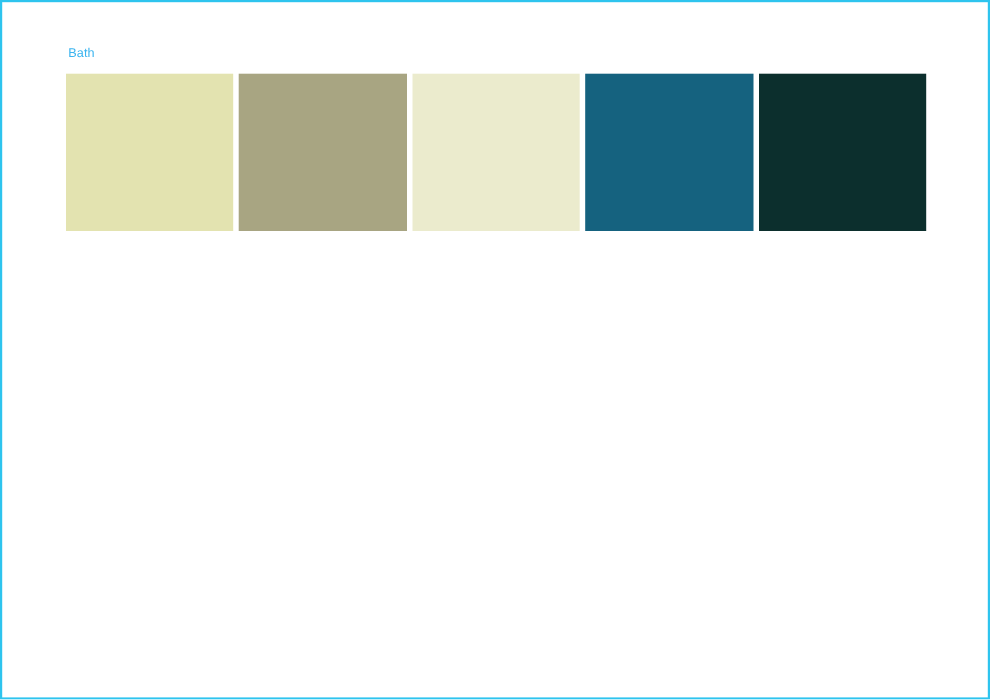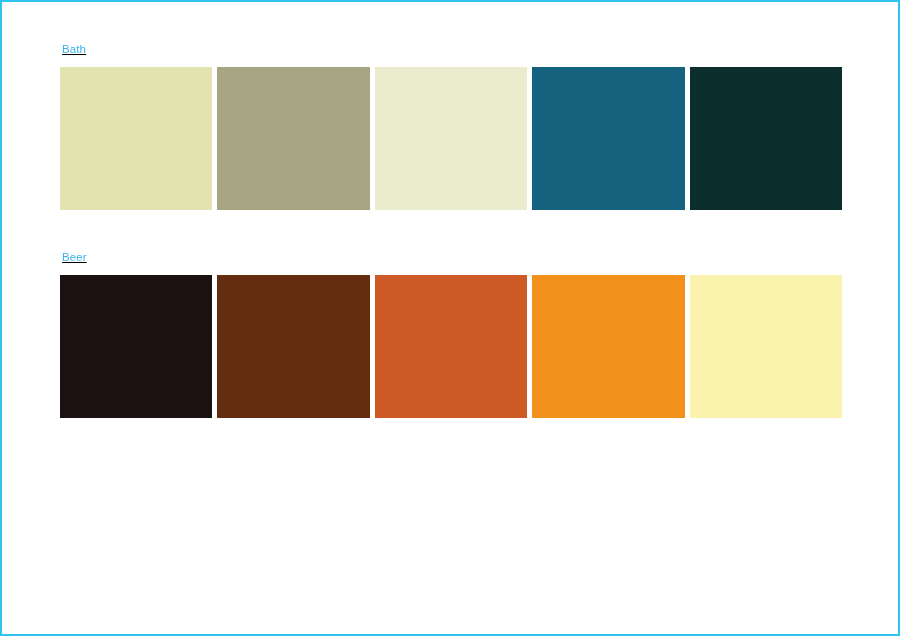--- a/index.html
+++ b/index.html
@@ -22,21 +22,20 @@
     height: 636px;
     background: #ffffff;
     border: 2px solid #2ec4ee;
   }
 
   #palette-list {
     position: absolute;
     left: 58px;
     top: 40px;
     width: 782px;
-    text-decoration: underline;
   }
 
   .palette-group {
     margin-bottom: 40px;
   }
   .palette-group:last-child {
     margin-bottom: 0;
   }
 
   .palette-title {
@@ -78,26 +77,16 @@
       <div class="palette-title" style="color: rgb(59, 180, 239);">Bath</div>
       <div class="swatch-row">
         <div class="swatch" title="#e3e3b0" style="background-color: rgb(227, 227, 176);"></div>
         <div class="swatch" title="#a8a582" style="background-color: rgb(168, 165, 130);"></div>
         <div class="swatch" title="#ebebcd" style="background-color: rgb(235, 235, 205);"></div>
         <div class="swatch" title="#15627f" style="background-color: rgb(21, 98, 127);"></div>
         <div class="swatch" title="#0c2f2d" style="background-color: rgb(12, 47, 45);"></div>
       </div>
     </div>
 
-    <div class="palette-group">
-      <div class="palette-title" style="color: rgb(59, 180, 239);">Beer</div>
-      <div class="swatch-row">
-        <div class="swatch" title="#1b1111" style="background-color: rgb(27, 17, 17);"></div>
-        <div class="swatch" title="#642d10" style="background-color: rgb(100, 45, 16);"></div>
-        <div class="swatch" title="#ce5a26" style="background-color: rgb(206, 90, 38);"></div>
-        <div class="swatch" title="#f1911c" style="background-color: rgb(241, 145, 28);"></div>
-        <div class="swatch" title="#faf3ad" style="background-color: rgb(250, 243, 173);"></div>
-      </div>
-    </div>
 
 
   </div>
 </div>
 
 </body></html>

